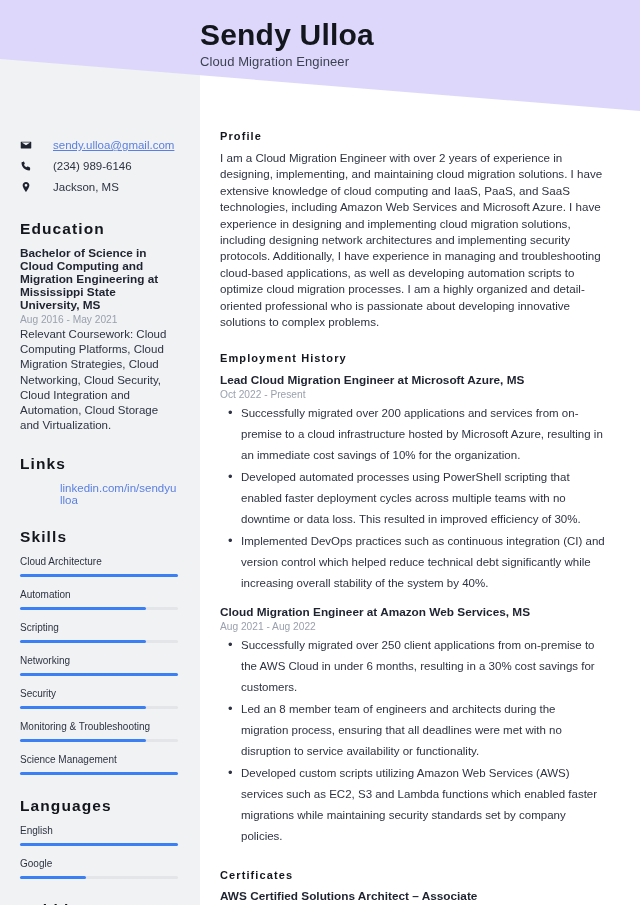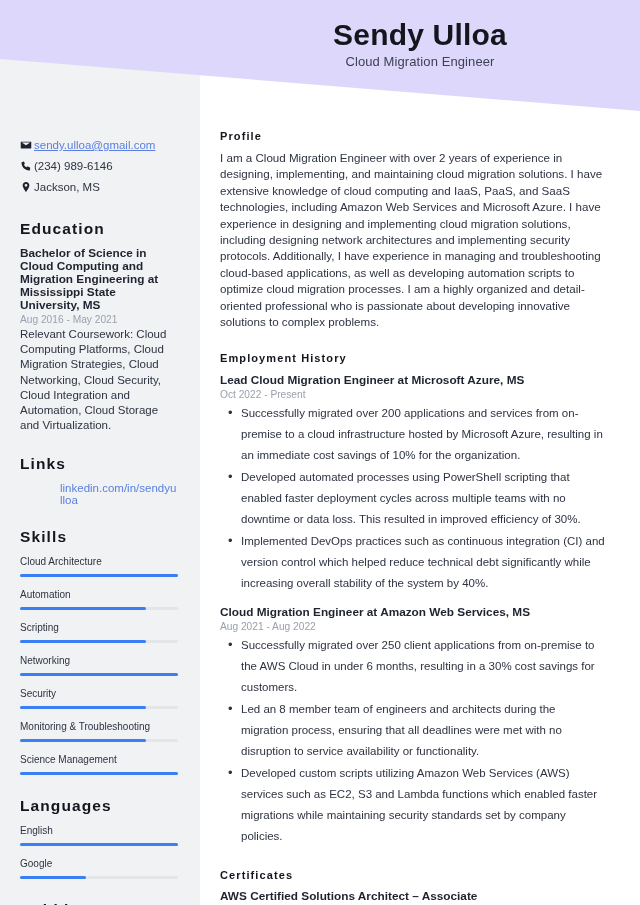--- a/index.html
+++ b/index.html
@@ -48,21 +48,21 @@
   }
 
   .banner-text {
     position: absolute;
     left: 200px; top: 0;
     width: 440px;
     height: 80px;
     z-index: 3;
     display: flex;
     flex-direction: column;
-    align-items: center;
+    align-items: flex-start;
     justify-content: flex-start;
     padding-top: 18px;
   }
 
   .name {
     font-size: 30px;
     font-weight: bold;
     color: #14161d;
     letter-spacing: 0.2px;
     line-height: 1.1;
@@ -83,21 +83,21 @@
     min-height: 905px;
     z-index: 4;
     padding: 138px 22px 0 20px;
   }
 
   .contact-list { margin-bottom: 26px; }
 
   .contact-row {
     display: flex;
     align-items: flex-start;
-    gap: 2px;
+    gap: 21px;
     margin-bottom: 7px;
     font-size: 11.5px;
     line-height: 14px;
     color: #2e3342;
   }
 
   .contact-row .ico {
     width: 12px;
     min-width: 12px;
     display: flex;

